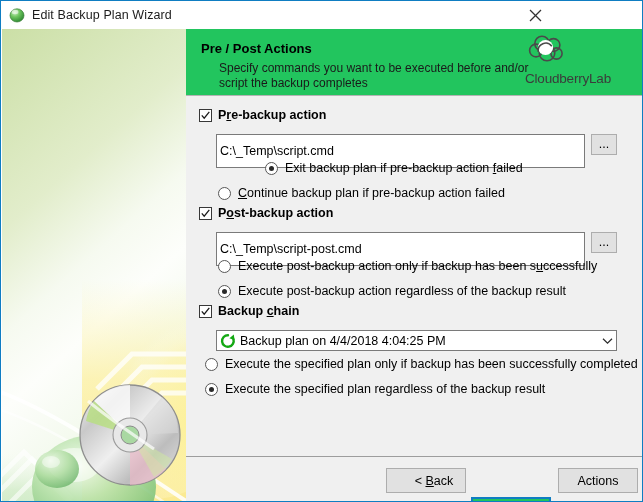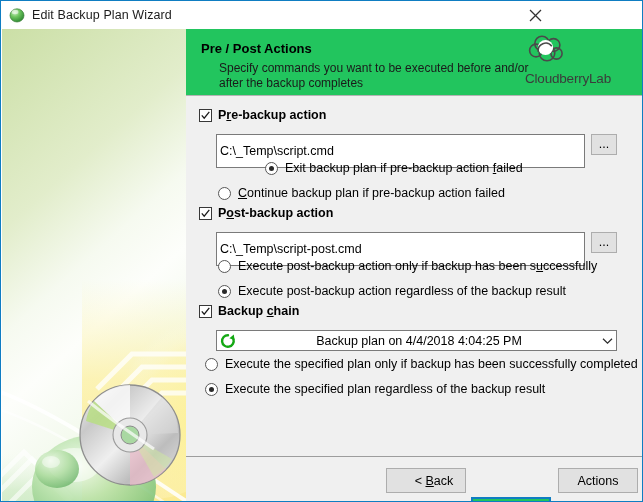--- a/index.html
+++ b/index.html
@@ -220,21 +220,20 @@
     width: 16px; height: 16px;
     margin-left: 3px;
     margin-right: 4px;
     flex: 0 0 auto;
   }
   .combo-text {
     font-size: 12.5px;
     color: #000000;
     white-space: nowrap;
     flex: 1 1 auto;
-    text-align: center;
   }
   .combo-arrow {
     width: 18px;
     flex: 0 0 auto;
     display: flex;
     align-items: center;
     justify-content: center;
   }
 
   
@@ -382,21 +381,21 @@
           <circle cx="128" cy="406" r="17" fill="#e8e8e8" stroke="#9a9a9a" stroke-width="1.1"></circle>
           <circle cx="128" cy="406" r="9" fill="#a9d8a2" stroke="#8b8b8b" stroke-width="1"></circle>
           <path d="M86 372 C 105 388, 120 398, 152 420" stroke="#ffffff" stroke-opacity="0.7" stroke-width="3" fill="none"></path>
         </g>
       </g>
     </svg>
   </div>
 
   <div id="header">
     <div id="header-title">Pre / Post Actions</div>
-    <div id="header-subtitle">Specify commands you want to be executed before and/or after the backup completes</div>
+    <div id="header-subtitle">Specify commands you want to be executed before and/or script the backup completes</div>
     <div id="brand-logo">
       <span id="brand-mark">
         <svg width="44" height="33" viewBox="0 0 44 33">
           <g fill="none" stroke="#4a4a4a" stroke-width="1.6">
             <circle cx="17" cy="10.5" r="7.2"></circle>
             <circle cx="28.5" cy="12" r="6.4"></circle>
             <circle cx="11" cy="17.5" r="6.4"></circle>
             <circle cx="22" cy="20" r="7.8"></circle>
             <circle cx="31.5" cy="20.5" r="5.6"></circle>
           </g>

